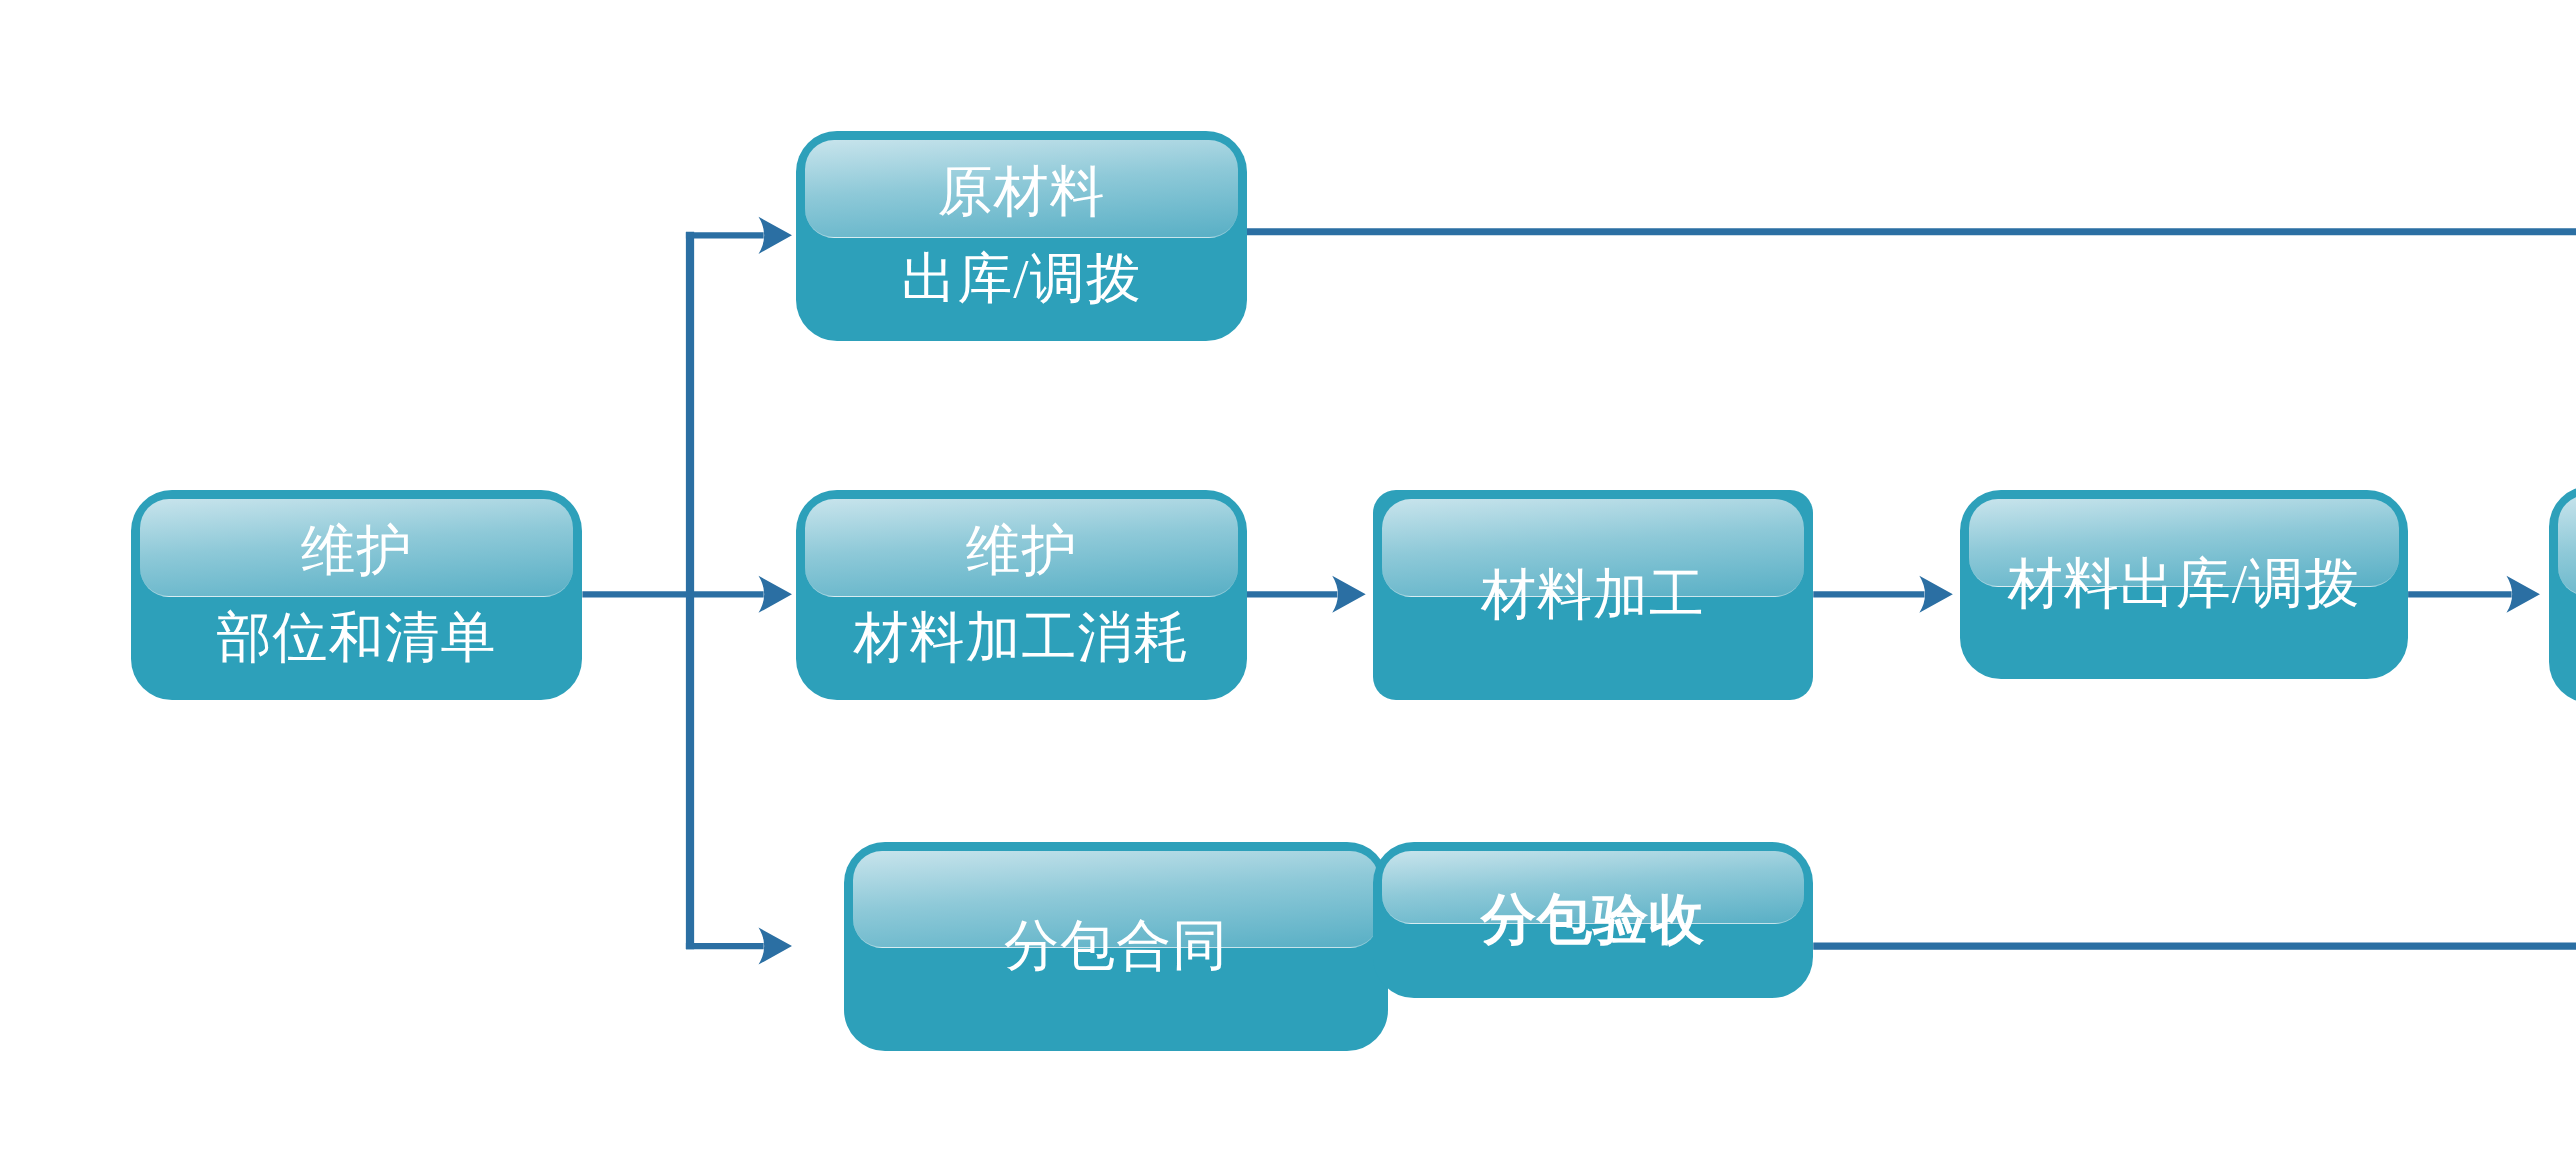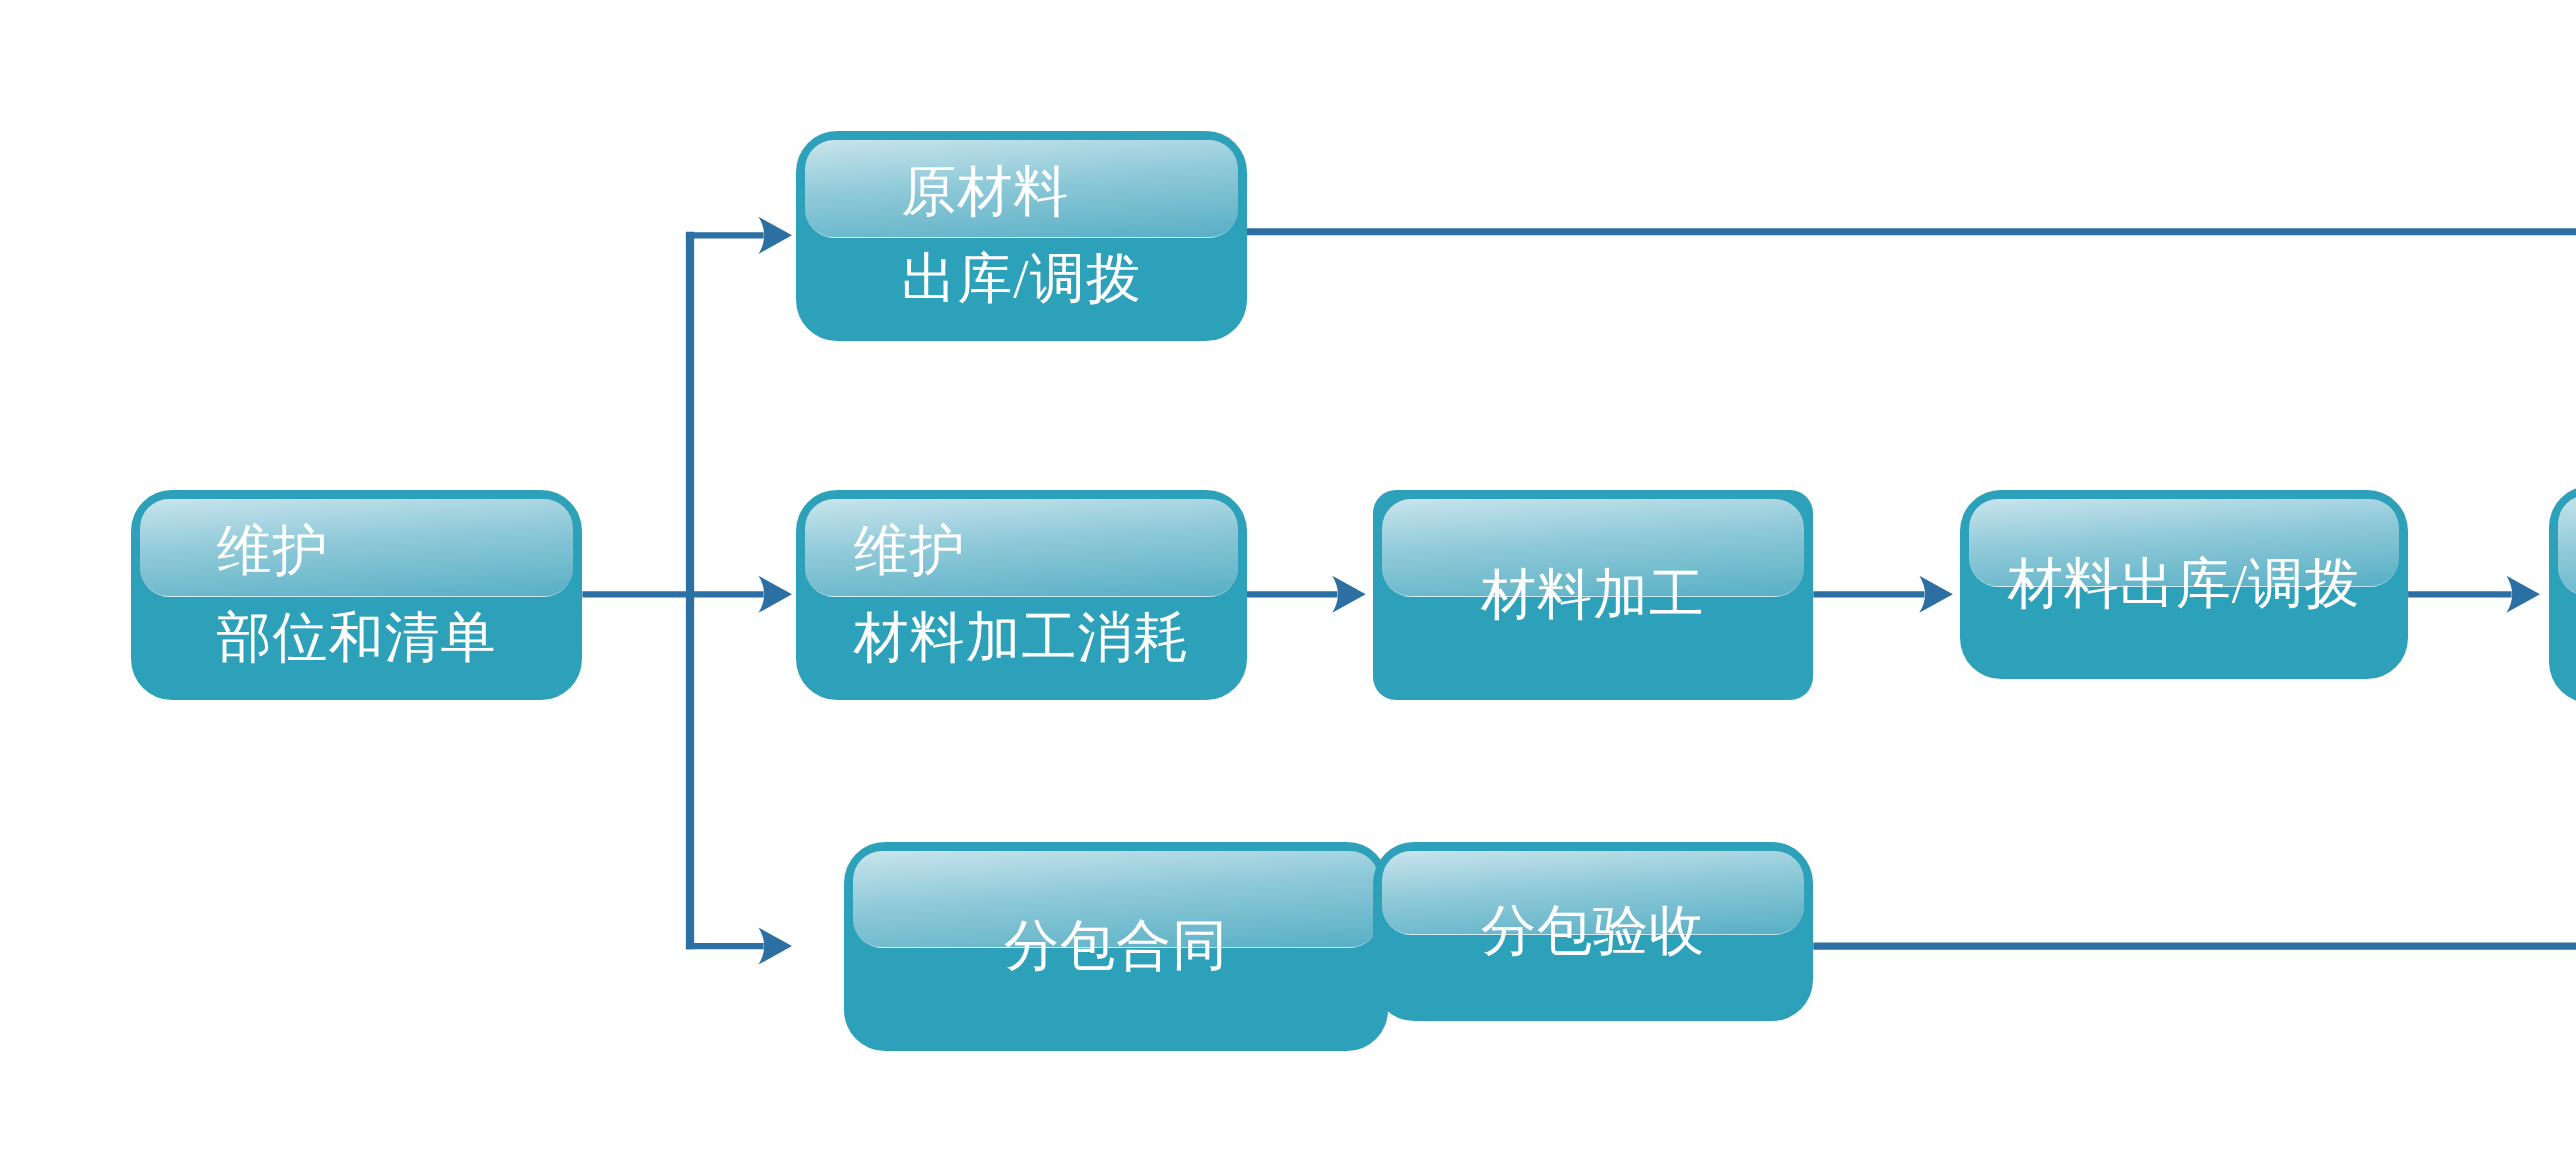--- a/index.html
+++ b/index.html
@@ -39,35 +39,36 @@
     position:absolute;
     left:9.3px;right:9.3px;top:9.3px;
     height:46%;
     border-radius:29px;
     background:linear-gradient(176deg,var(--gloss-top) 0%,var(--gloss-mid) 45%,var(--gloss-bottom) 100%);
     border-bottom:1.5px solid rgba(255,255,255,0.35);
   }
   .node .label{
     position:absolute;inset:0;
     display:flex;align-items:center;justify-content:center;
+    text-align:center;
     color:var(--text);
     font-size:55px;
     line-height:1.58;
     white-space:pre-line;
     letter-spacing:1px;
   }
   
   #n-maintain          {left:131px;  top:490px;  width:451px; height:210px;}
   #n-raw-material     {left:796px; top:131px;  width:451px; height:210px;}
   #n-maintain-consume {left:796px; top:490px;  width:451px; height:210px;}
   #n-material-proc    {left:1373px; top:490px;  width:440px; height:210px;border-radius:23px;}
   #n-material-out     {left:1960px; top:490px;  width:448px; height:189px;}
   #n-progress         {left:2549px; top:486px;  width:451px; height:217px;}
   #n-subcontract      {left:796px; top:842px; width:544px; height:209px;margin-left:48px;}
-  #n-sub-accept       {left:1373px; top:842px; width:440px; height:179px;}
+  #n-sub-accept       {left:1373px; top:842px; width:440px; height:156px;font-weight:bold;}
 </style>
 </head>
 <body>
 
 <div class="stage">
 
   <svg class="connector-layer" viewBox="0 0 6006 2231" xmlns="http://www.w3.org/2000/svg" aria-hidden="true">
 
     <path class="line w16" d="M1339 450 V1843"></path>
     <path class="line w12" d="M1331 457 H1482"></path>

